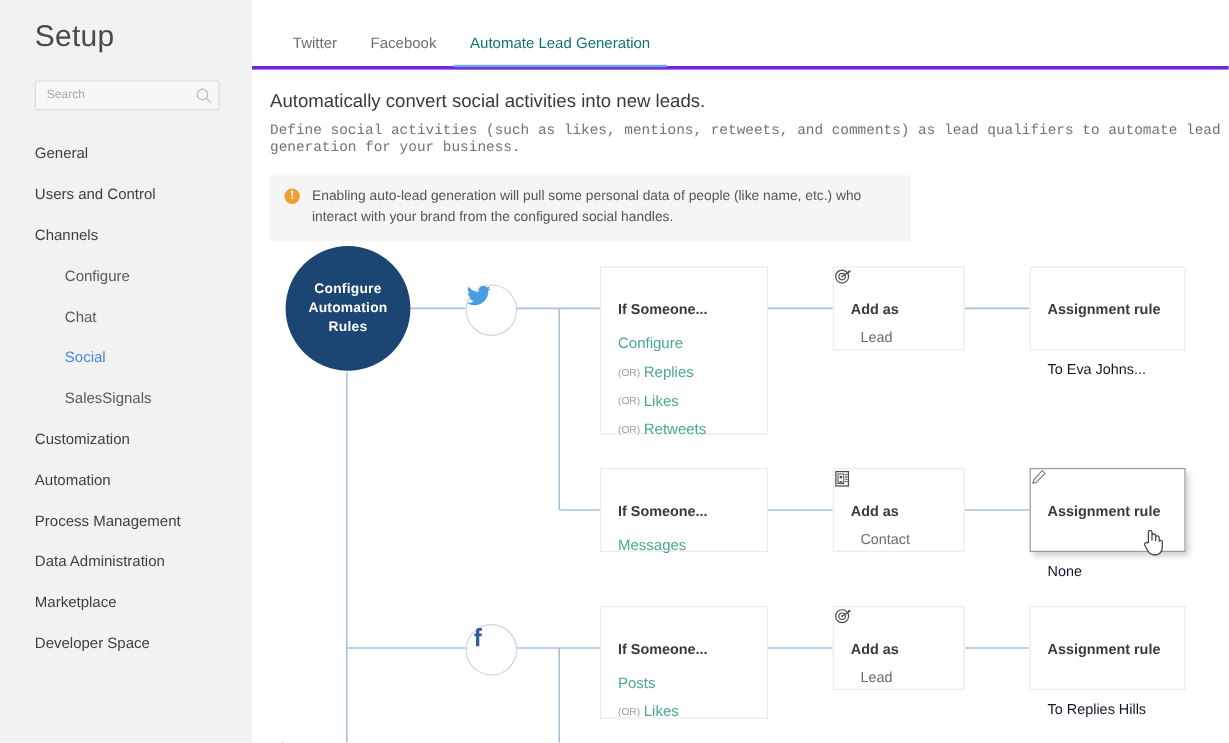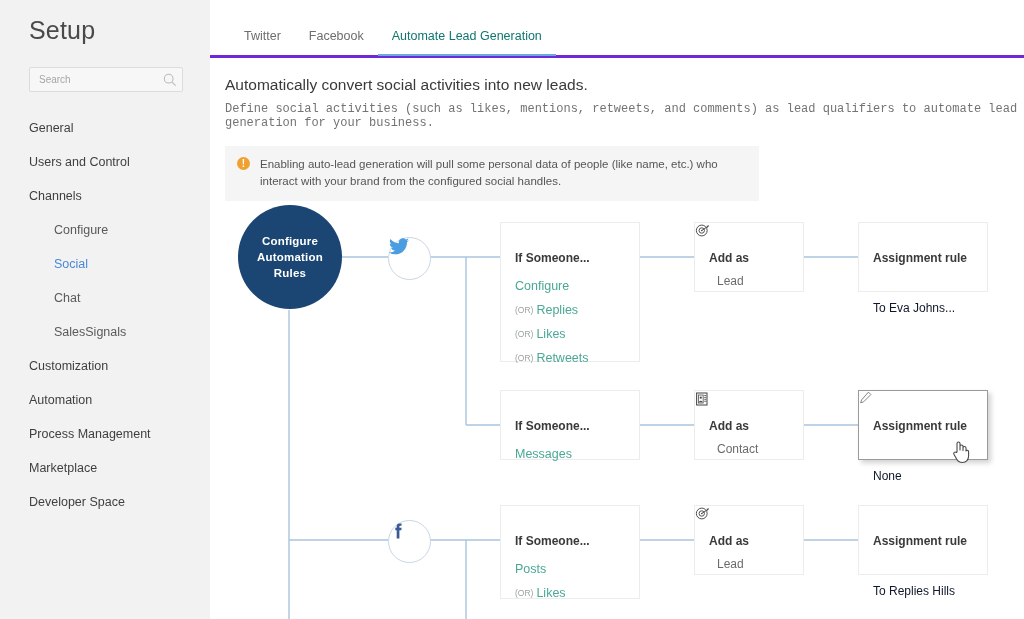--- a/index.html
+++ b/index.html
@@ -217,26 +217,27 @@
         <line x1="10.3" y1="10.3" x2="14.5" y2="14.5" stroke="#8a8a8a" stroke-width="1.2"></line>
       </svg>
     </span>
   </div>
 
   <div class="nav-list" id="nav-list" data-interactable="false">
       <div class="nav-item" data-interactable="true">General</div>
       <div class="nav-item" data-interactable="true">Users and Control</div>
       <div class="nav-item" data-interactable="true">Channels</div>
       <div class="nav-item child" data-interactable="true">Configure</div>
+      <div class="nav-item child" data-interactable="true">Chat</div>
       <div class="nav-item child active" data-interactable="true">Social</div>
-      <div class="nav-item child" data-interactable="true">Chat</div>
       <div class="nav-item child" data-interactable="true">SalesSignals</div>
       <div class="nav-item" data-interactable="true">Customization</div>
       <div class="nav-item" data-interactable="true">Automation</div>
       <div class="nav-item" data-interactable="true">Process Management</div>
+      <div class="nav-item" data-interactable="true">Data Administration</div>
       <div class="nav-item" data-interactable="true">Marketplace</div>
       <div class="nav-item" data-interactable="true">Developer Space</div>
     </div>
 </div>
 
 <div id="main" data-interactable="false">
 
   <div id="tabbar" data-interactable="false">
       <div class="tab" data-interactable="true">Twitter</div>
       <div class="tab" data-interactable="true">Facebook</div>

